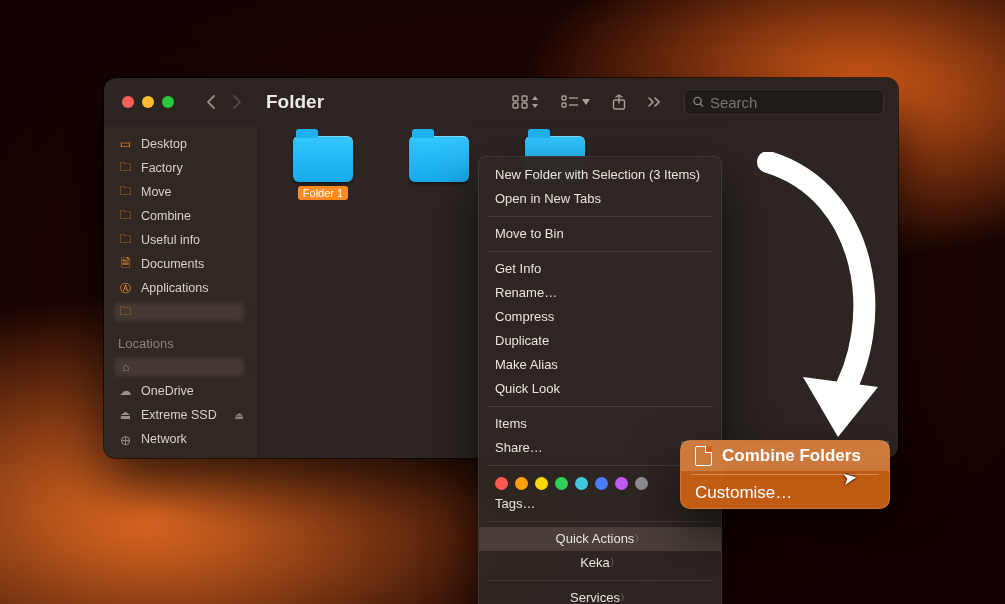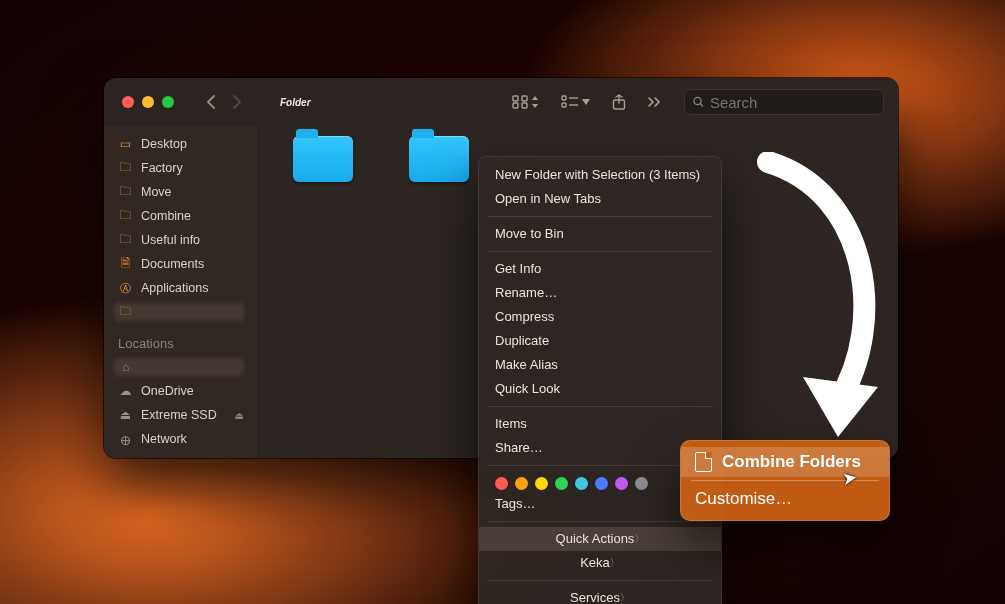--- a/index.html
+++ b/index.html
@@ -28,21 +28,21 @@
   }
   .titlebar {
     height:48px; display:flex; align-items:center; gap:10px;
     padding:0 14px 0 18px;
   }
   .traffic { display:flex; gap:8px; margin-right: 22px;}
   .traffic span { width:12px; height:12px; border-radius:50%; display:block;}
   .t-close{background:#ff5f57;} .t-min{background:#febc2e;} .t-max{background:#28c840;}
   .nav-arrows{display:flex; gap:18px; color:#928b84; margin-right:8px;}
   .nav-arrows .disabled{opacity:.35;}
-  .title{color:#ece8e3; font-weight:600; font-size:10px; margin-left:20px;font-style:italic;}
+  .title{color:#ece8e3; font-weight:600; font-size:19px; margin-left:6px;}
   .spacer{flex:1;}
   .tb-group{display:flex; align-items:center; gap:22px; color:#a79f97;}
   .tb-ic{display:flex; align-items:center; gap:3px; font-size:12px;}
   .search-wrap{
     margin-left:14px; display:flex; align-items:center; gap:6px;
     background:#221c19; border:1px solid #3b332e; border-radius:6px;
     height:26px; padding:0 8px; width:200px; color:#8d867f;
   }
   .search-wrap input{
     background:transparent; border:0; outline:0; color:#d9d3cc; font-size:15px; width:100%;
@@ -105,21 +105,21 @@
   .cmenu .mi .chv{font-size:10px; color:#b0a99f;}
   .cmenu hr{border:0; border-top:1px solid rgba(255,255,255,.1); margin:5px 8px;}
   .tag-dots{display:flex; gap:7px; padding:6px 16px 2px 16px;}
   .tag-dots span{width:13px; height:13px; border-radius:50%;}
   
   .submenu{
     position:absolute; left:680px; top:440px; width:210px;
     background:rgba(204,97,20,.94);
     border:1px solid rgba(255,255,255,.15);
     border-radius:10px; box-shadow:0 24px 50px rgba(0,0,0,.55);
-    padding:6px 0; color:#fff; font-size:17px;
+    padding:0 0; color:#fff; font-size:17px;
   }
   .submenu .smi{padding:5px 14px; display:flex; align-items:center; gap:10px; cursor:default;}
   .submenu .smi.hl{background:rgba(255,255,255,.18); font-weight:600;}
   .submenu hr{border:0; border-top:1px solid rgba(255,255,255,.3); margin:3px 10px;}
   .doc-ic{
     width:17px; height:20px; border:1.6px solid #fff; border-radius:2px; position:relative;
   }
   .doc-ic::after{
     content:""; position:absolute; right:-1px; top:-1px; width:6px; height:6px;
     border-left:1.6px solid #fff; border-bottom:1.6px solid #fff; background:rgba(204,97,20,.94);
@@ -259,20 +259,24 @@
       <div class="sb-item dim">
           <span class="ic">🜨</span>
           <span>Network</span>
         </div>
     </div>
 
     <div class="main">
       <div class="folders-row">
         <div class="folder-item">
           <div class="folder-glyph"></div>
+          <span class="folder-label sel">Folder 1</span>
+        </div>
+        <div class="folder-item">
+          <div class="folder-glyph"></div>
         </div>
         <div class="folder-item">
           <div class="folder-glyph"></div>
         </div>
       </div>
     </div>
   </div>
 </div>
 
 <div class="cmenu">

